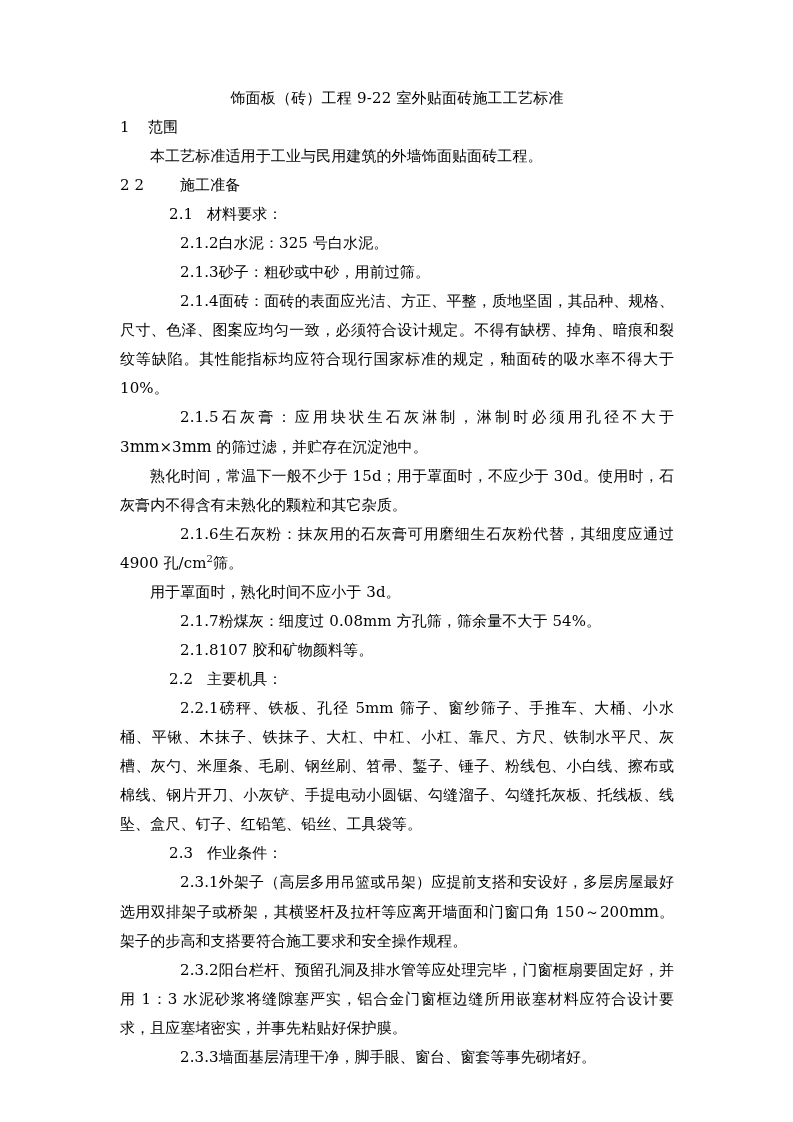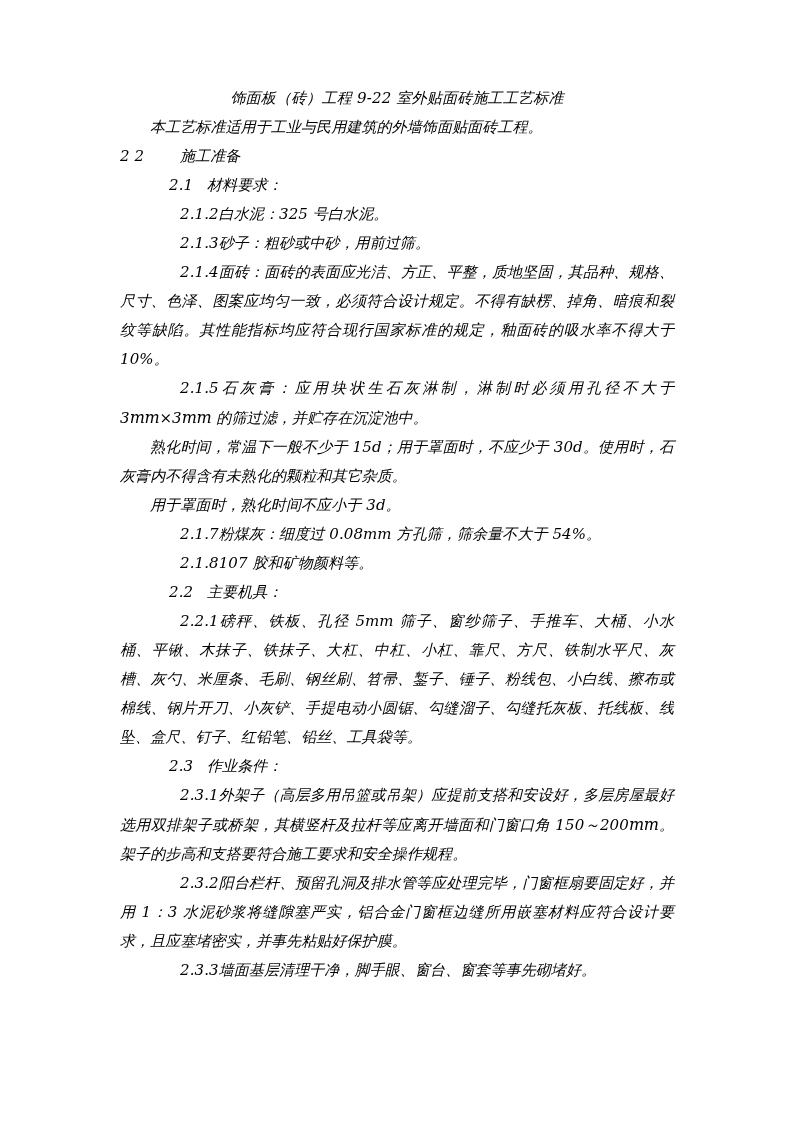--- a/index.html
+++ b/index.html
@@ -11,21 +11,20 @@
     font-family: "DejaVu Serif", "Liberation Serif", serif;
     color: #000000;
   }
   .page {
     position: relative;
     width: 773px;
     height: 1122px;
     background: #ffffff;
     overflow: hidden;
     box-sizing: border-box;
-    font-style: italic;
   }
   .content {
     position: absolute;
     left: 120px;
     top: 84px;
     width: 554px;
   }
   .doc-title {
     text-align: center;
     font-size: 15px;
@@ -84,38 +83,40 @@
   }
 </style>
 </head>
 <body>
 
 <div class="page">
   <div class="content">
 
     <div class="doc-title">饰面板（砖）工程 9-22  室外贴面砖施工工艺标准</div>
 
+    <div class="p lvl1"><span class="num">1</span><span>范围</span></div>
 
     <div class="p body-ind">本工艺标准适用于工业与民用建筑的外墙饰面贴面砖工程。</div>
 
     <div class="p lvl1"><span class="num" style="min-width:60px">2   2</span><span>施工准备</span></div>
 
     <div class="p lvl2"><span class="num">2.1</span><span>材料要求：</span></div>
 
 
     <div class="p lvl3"><span class="num">2.1.2</span><span>白水泥：325 号白水泥。</span></div>
 
     <div class="p lvl3"><span class="num">2.1.3</span><span>砂子：粗砂或中砂，用前过筛。</span></div>
 
     <div class="p lvl3"><span class="num">2.1.4</span><span>面砖：面砖的表面应光洁、方正、平整，质地坚固，其品种、规格、尺寸、色泽、图案应均匀一致，必须符合设计规定。不得有缺楞、掉角、暗痕和裂纹等缺陷。其性能指标均应符合现行国家标准的规定，釉面砖的吸水率不得大于 10%。</span></div>
 
     <div class="p lvl3"><span class="num">2.1.5</span><span>石灰膏：应用块状生石灰淋制，淋制时必须用孔径不大于 3</span><span class="mm">mm</span><span>×3</span><span class="mm">mm</span><span> 的筛过滤，并贮存在沉淀池中。</span></div>
 
     <div class="p body-ind">熟化时间，常温下一般不少于 15d；用于罩面时，不应少于 30d。使用时，石灰膏内不得含有未熟化的颗粒和其它杂质。</div>
 
+    <div class="p lvl3"><span class="num">2.1.6</span><span>生石灰粉：抹灰用的石灰膏可用磨细生石灰粉代替，其细度应通过 4900 孔/cm</span><span class="sup">2</span><span>筛。</span></div>
 
     <div class="p body-ind">用于罩面时，熟化时间不应小于 3d。</div>
 
     <div class="p lvl3"><span class="num">2.1.7</span><span>粉煤灰：细度过 0.08mm 方孔筛，筛余量不大于 54%。</span></div>
 
     <div class="p lvl3"><span class="num">2.1.8</span><span>107 胶和矿物颜料等。</span></div>
 
     <div class="p lvl2"><span class="num">2.2</span><span>主要机具：</span></div>
 
     <div class="p lvl3"><span class="num">2.2.1</span><span>磅秤、铁板、孔径 5mm 筛子、窗纱筛子、手推车、大桶、小水桶、平锹、木抹子、铁抹子、大杠、中杠、小杠、靠尺、方尺、铁制水平尺、灰槽、灰勺、米厘条、毛刷、钢丝刷、笤帚、錾子、锤子、粉线包、小白线、擦布或棉线、钢片开刀、小灰铲、手提电动小圆锯、勾缝溜子、勾缝托灰板、托线板、线坠、盒尺、钉子、红铅笔、铅丝、工具袋等。</span></div>

